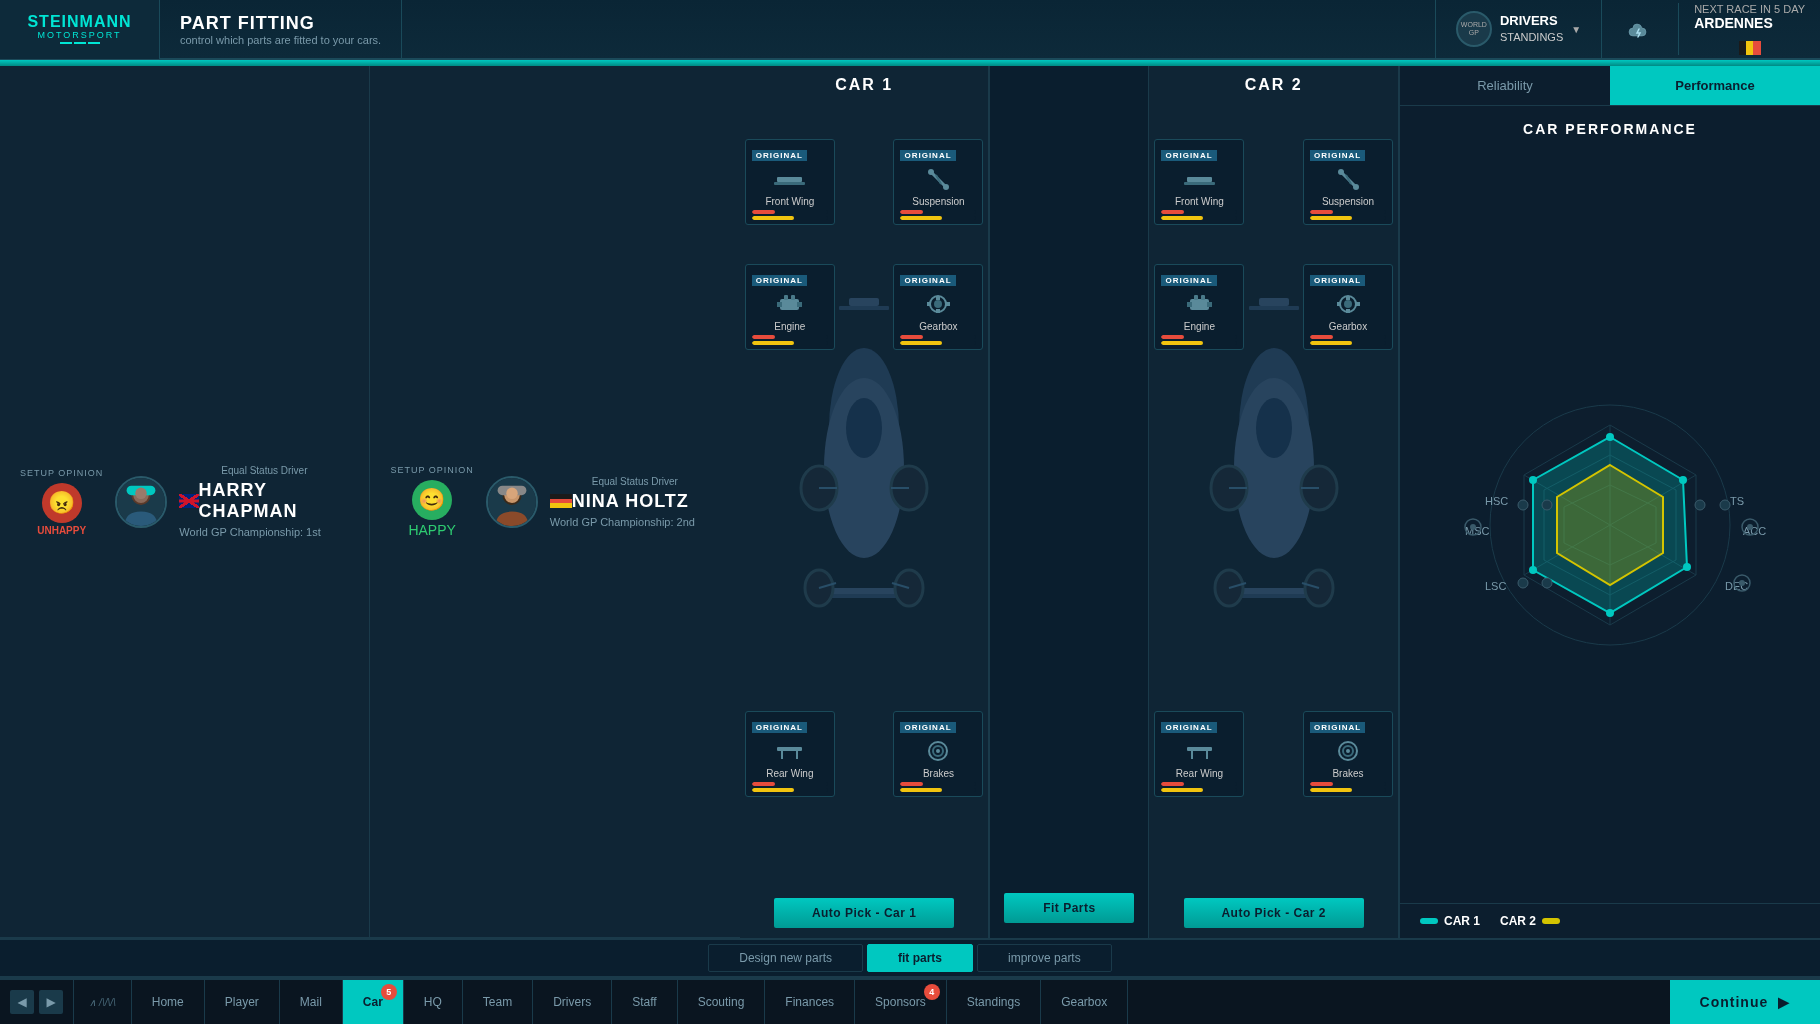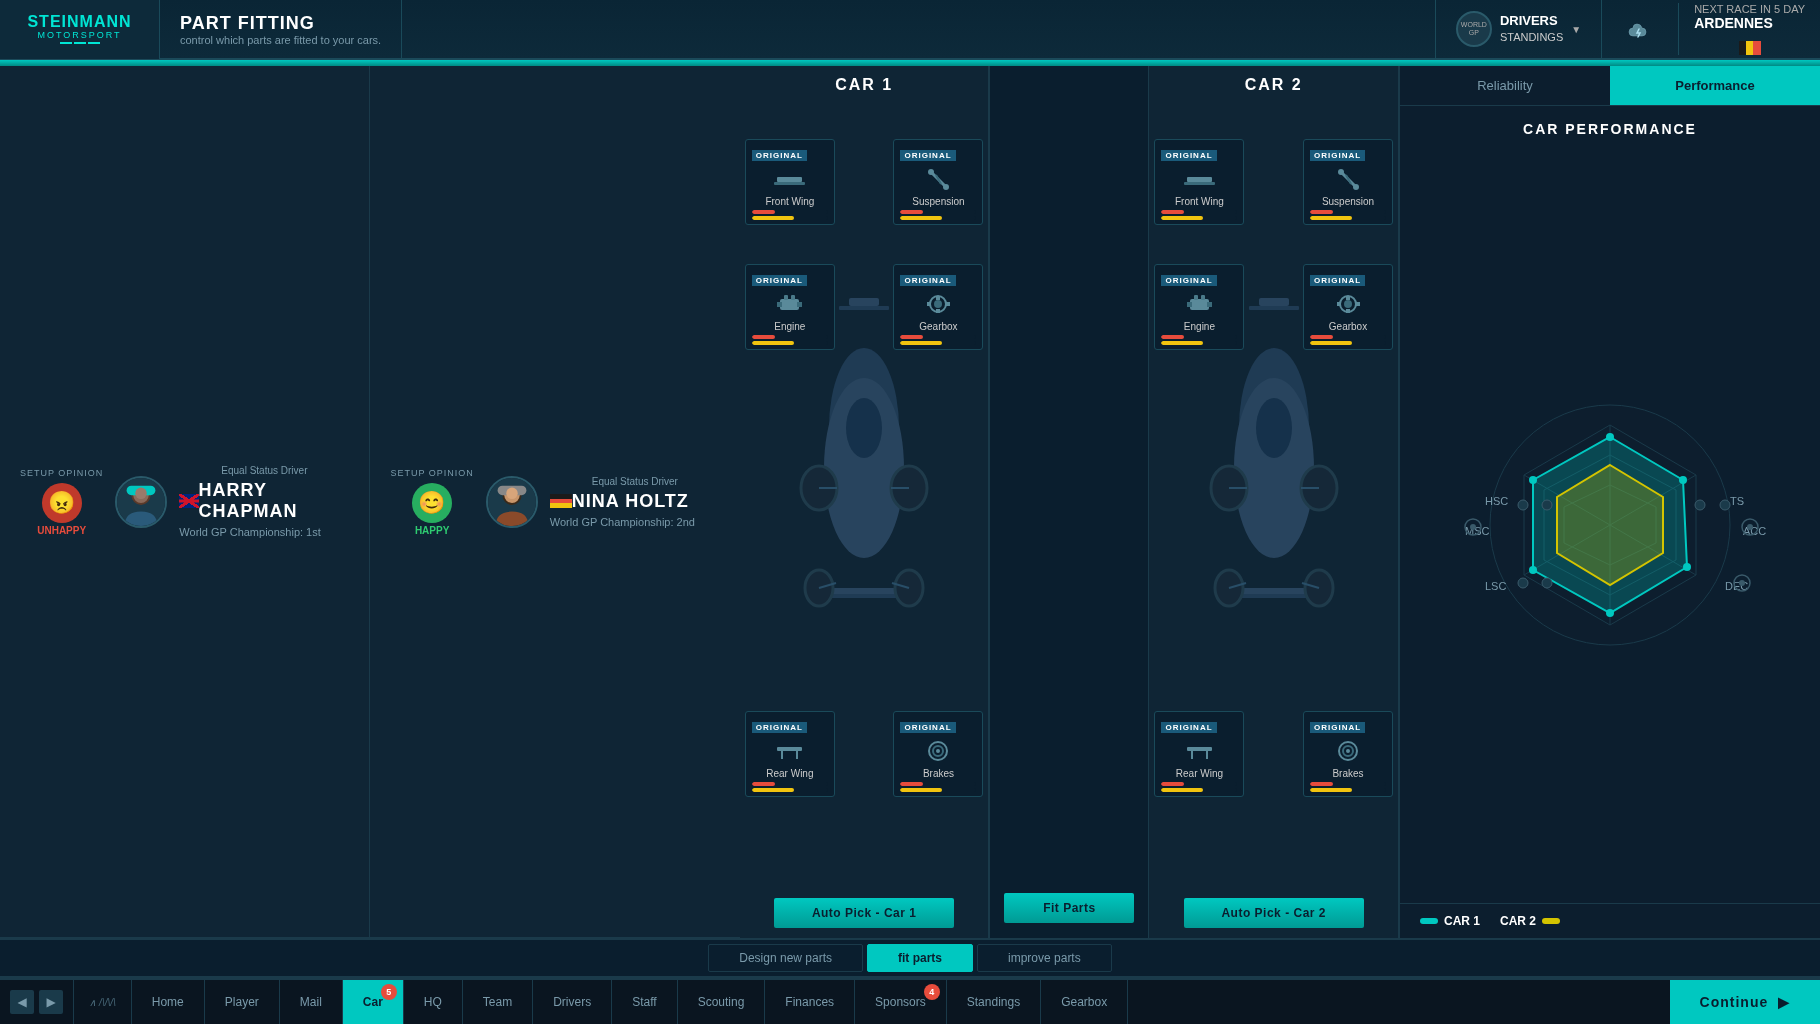--- a/index.html
+++ b/index.html
@@ -175,21 +175,21 @@
       height: 40px;
       border-radius: 50%;
       display: flex;
       align-items: center;
       justify-content: center;
       font-size: 22px;
     }
     .status-unhappy { background: #c0392b; }
     .status-happy { background: #27ae60; }
     .status-label-unhappy { color: #e74c3c; font-size: 10px; font-weight: 700; }
-    .status-label-happy { color: #2ecc71; font-size: 10px; font-weight: 700; }
+    .status-label-happy { color: #2ecc71; font-size: 14px; font-weight: 400; }
     .driver-avatar {
       width: 52px;
       height: 52px;
       border-radius: 50%;
       overflow: hidden;
       border: 2px solid #2a5a6a;
     }
     .avatar-img {
       width: 100%;
       height: 100%;

